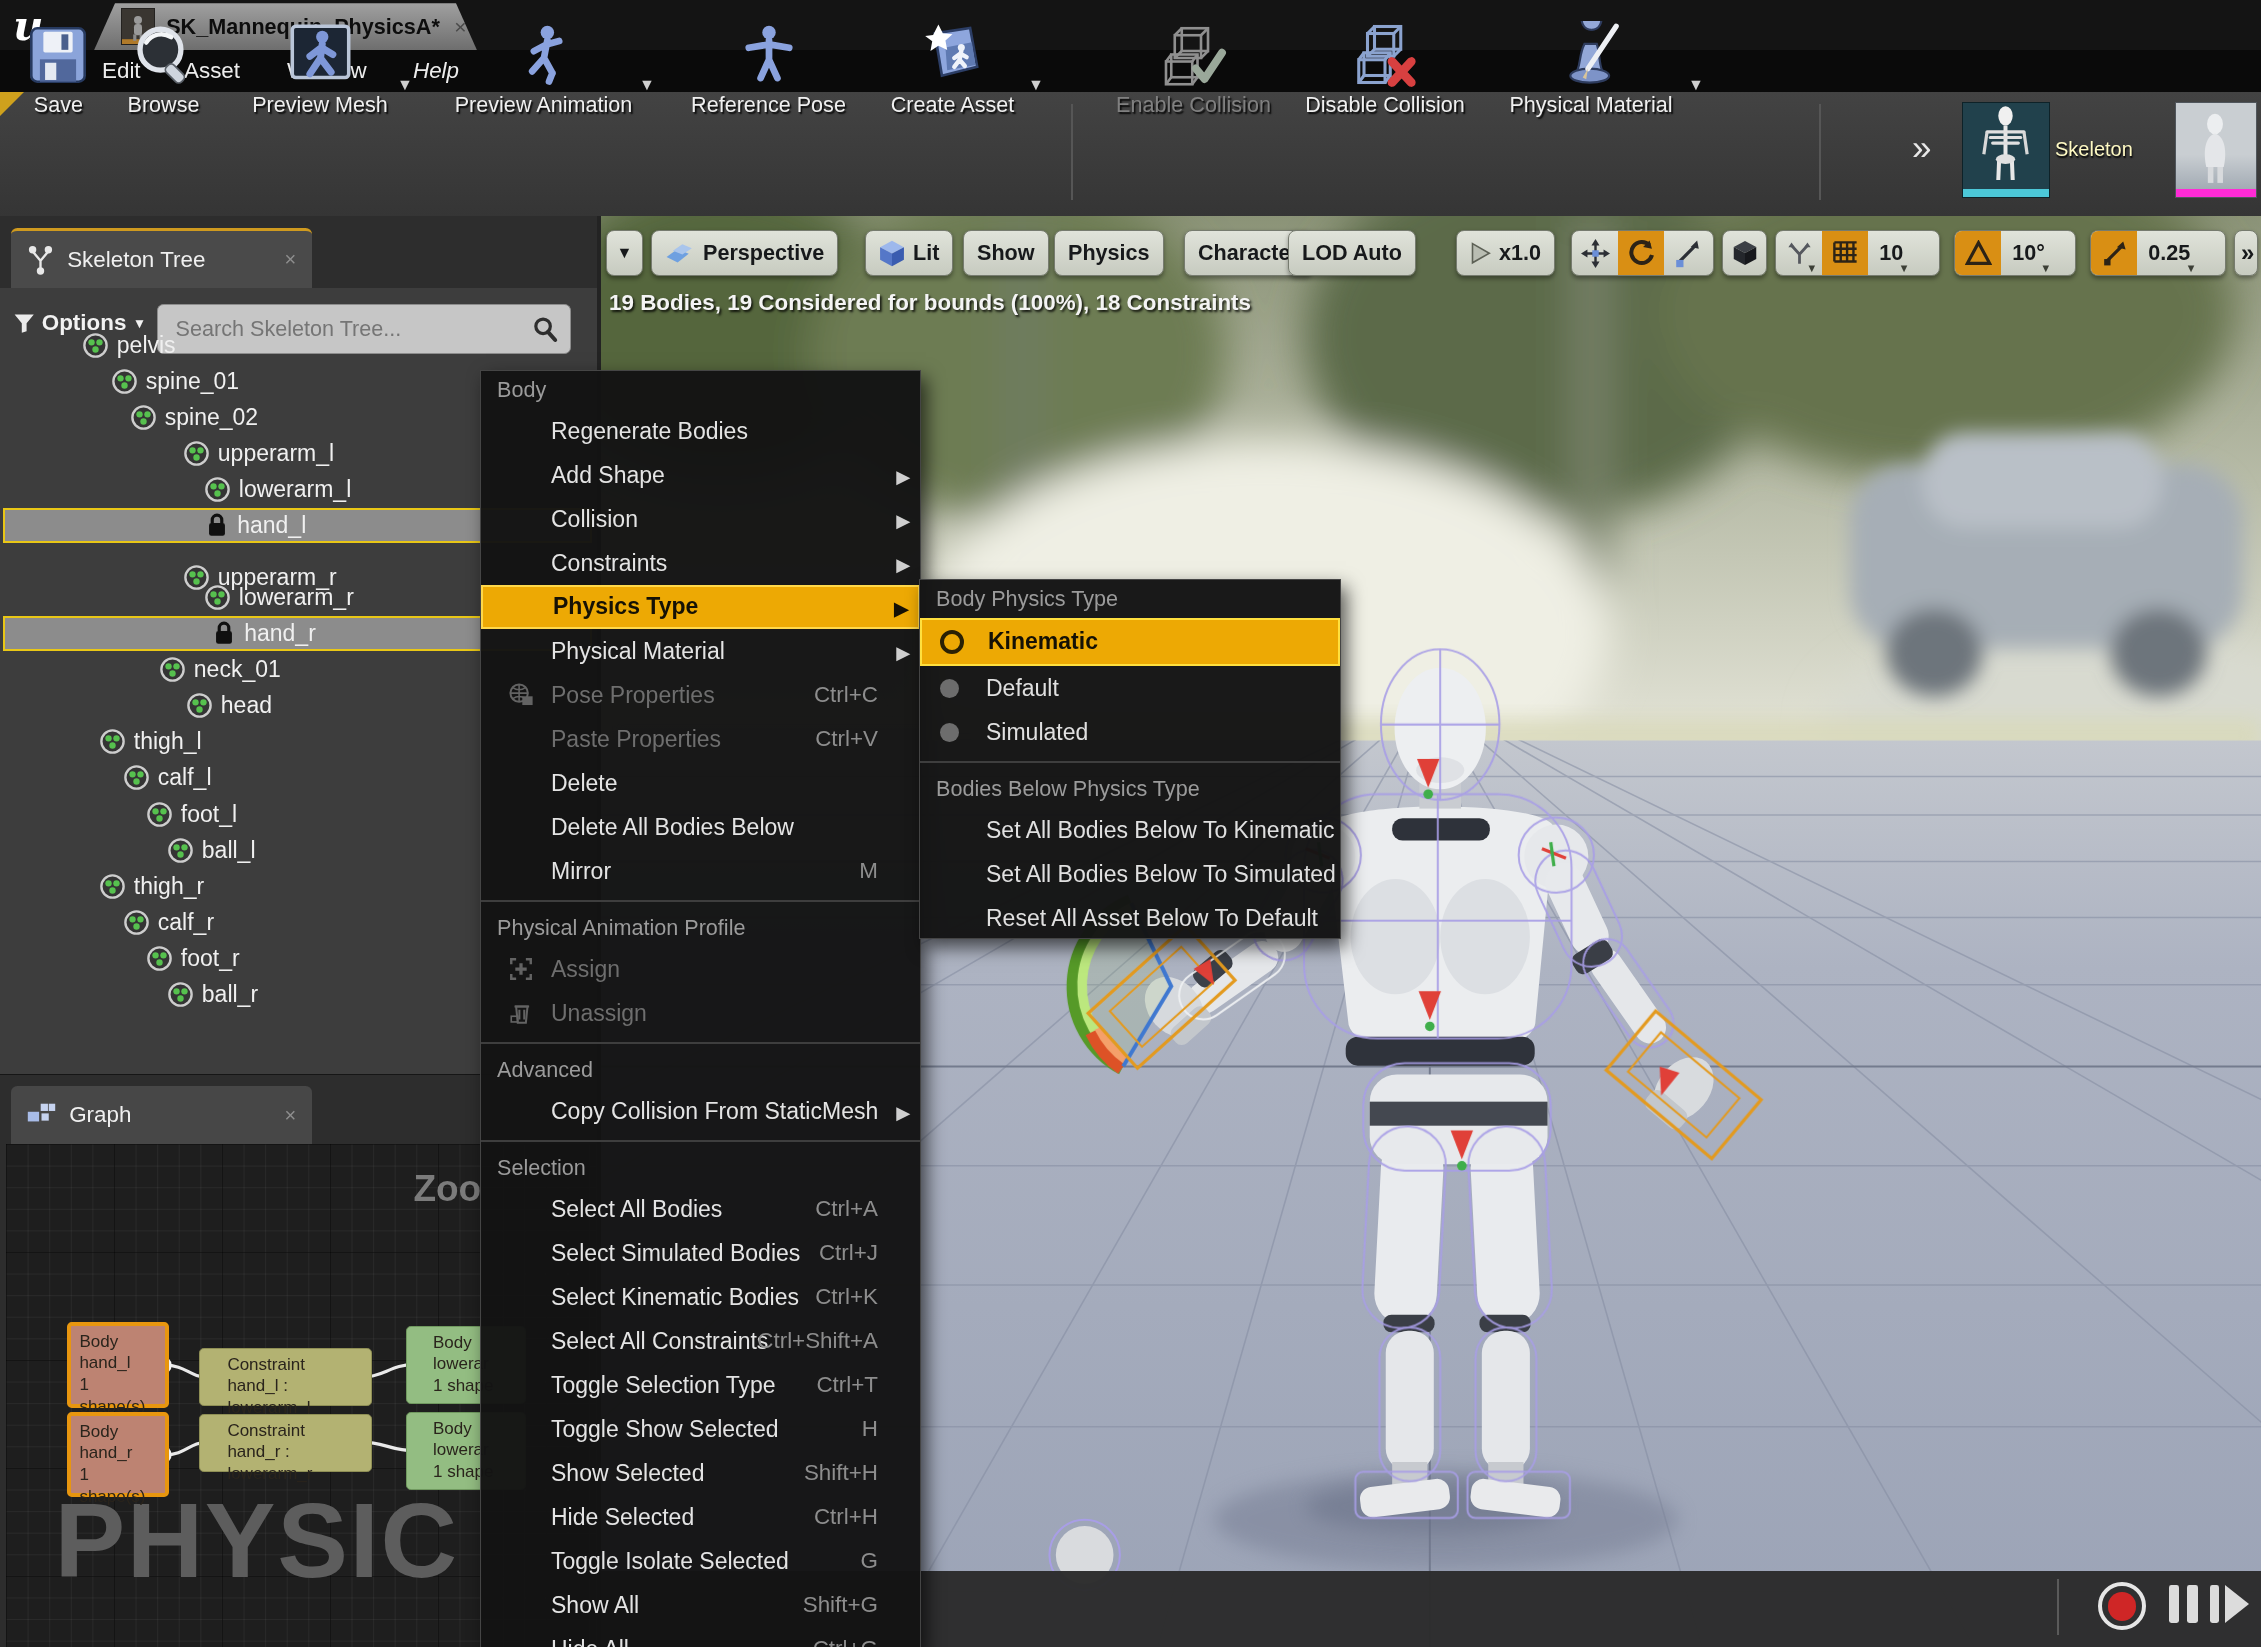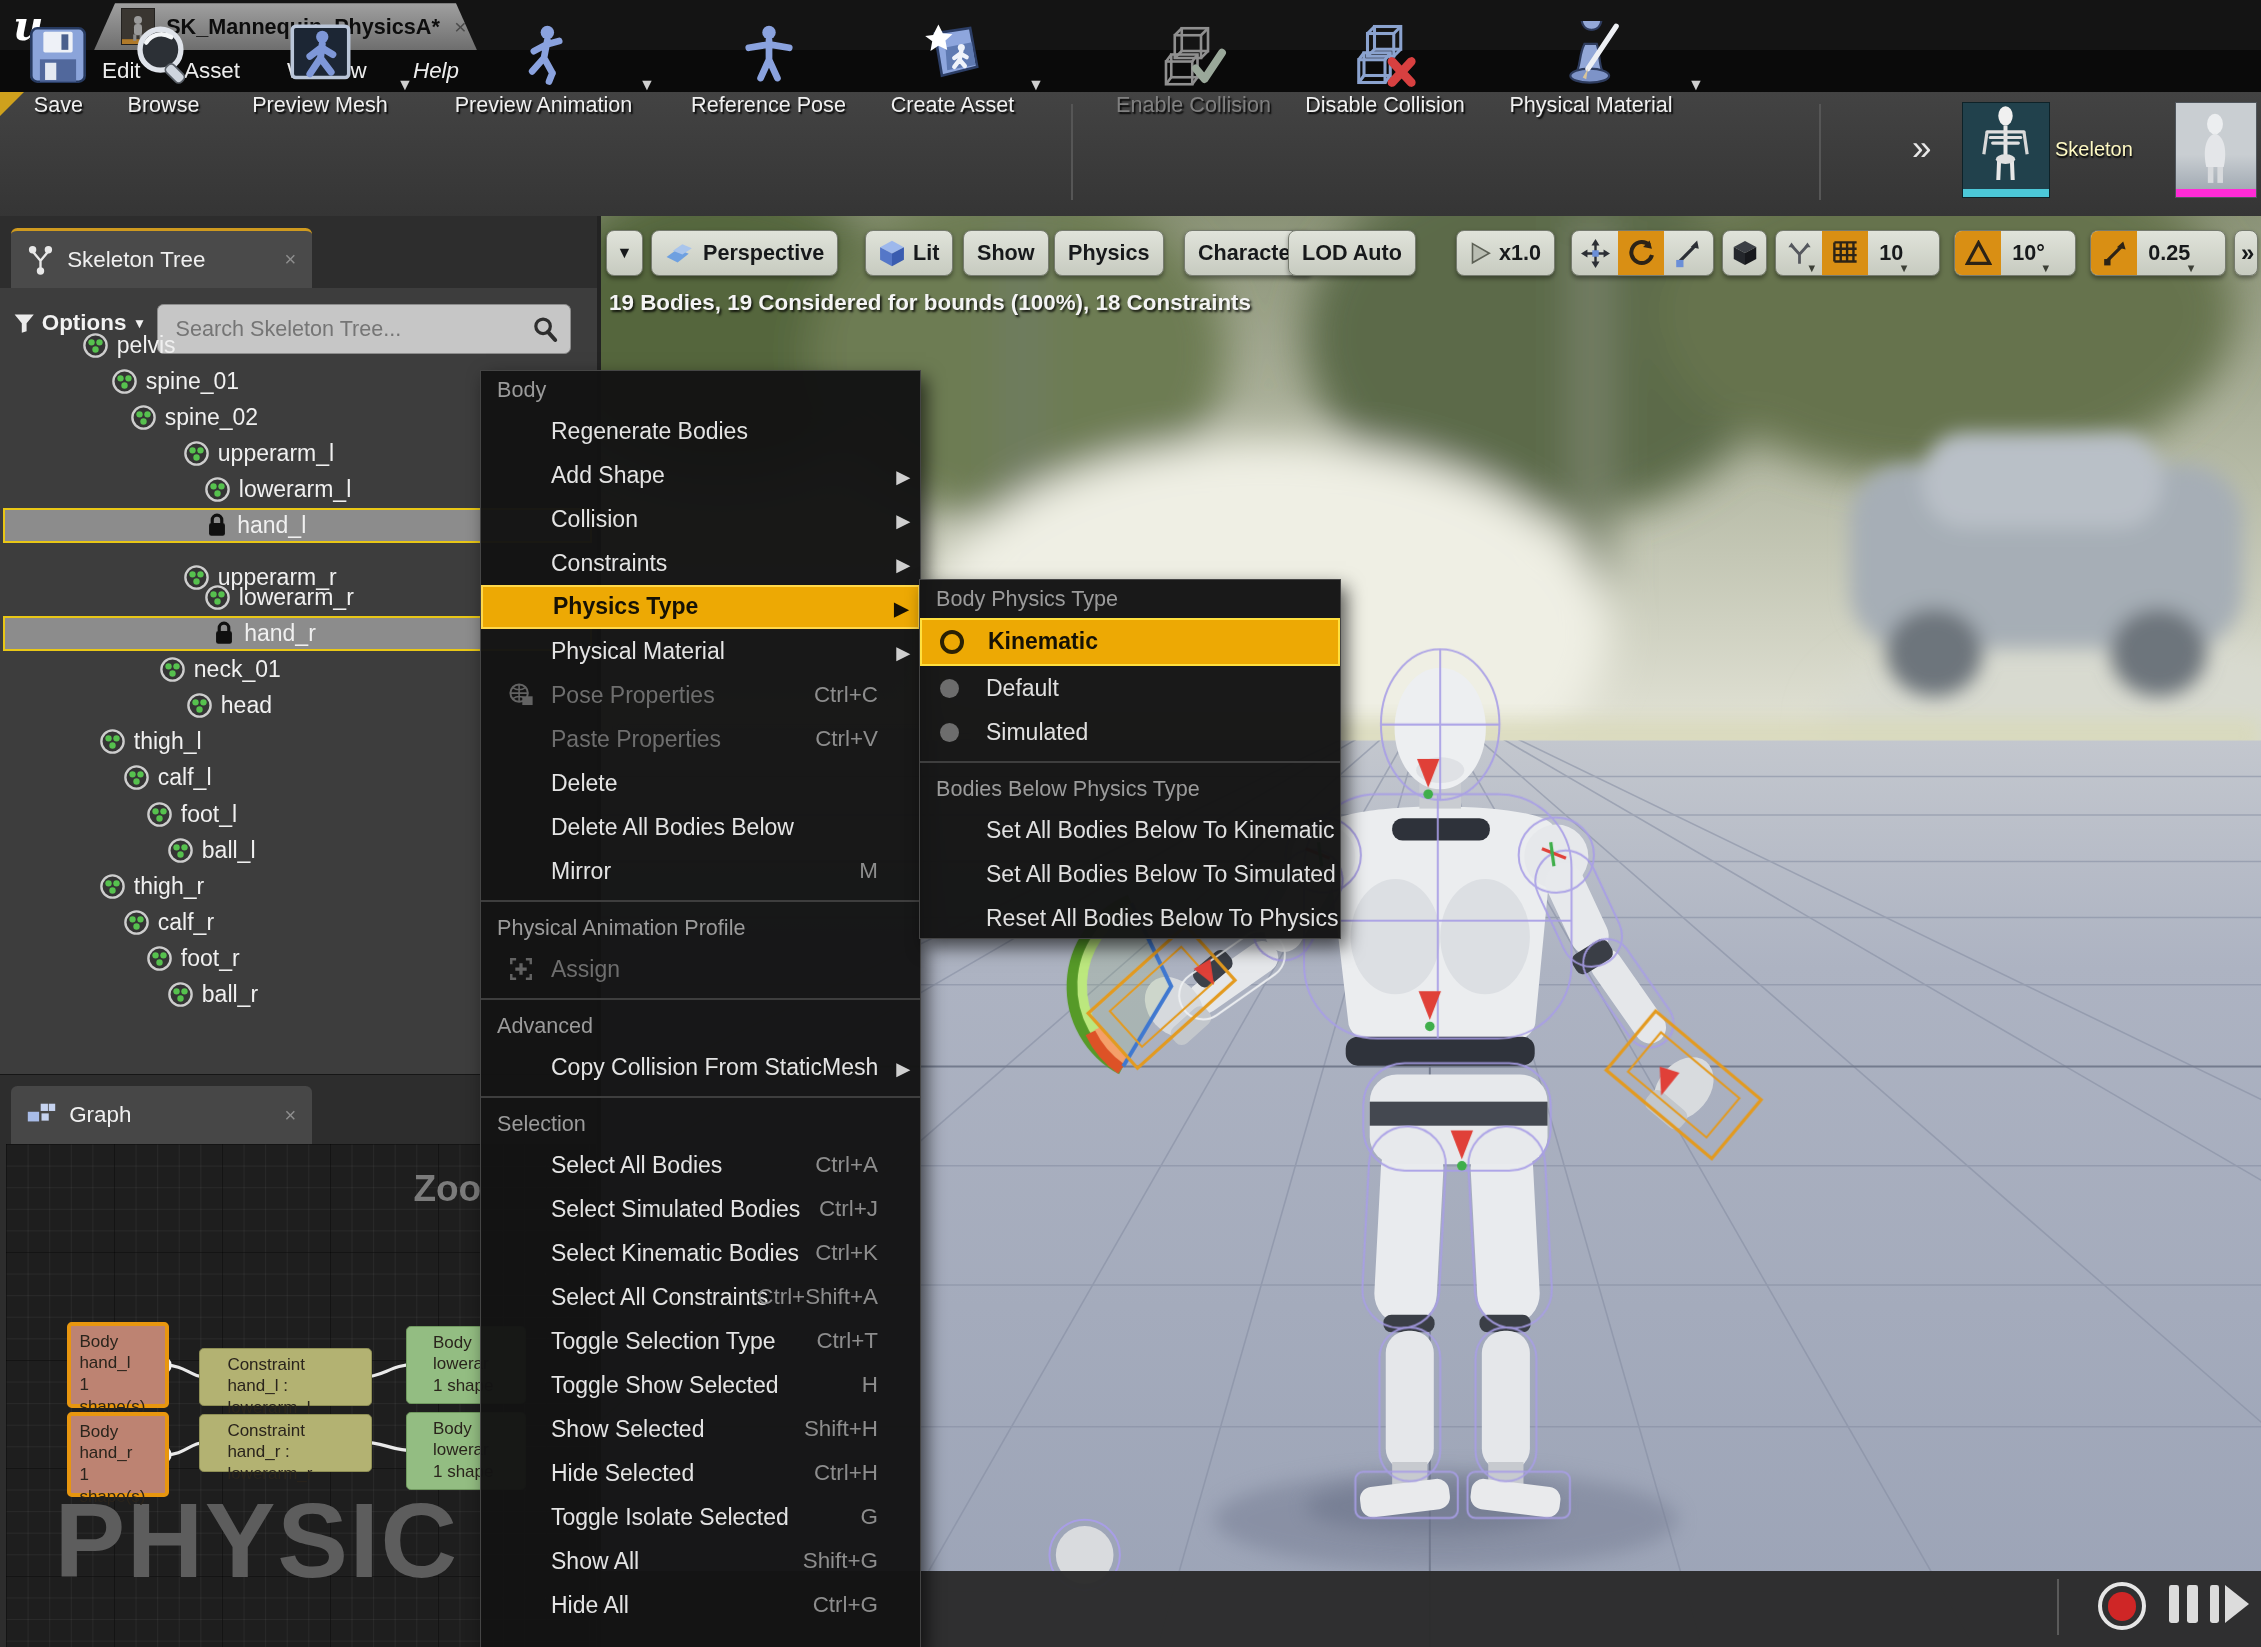--- a/index.html
+++ b/index.html
@@ -933,20 +933,27 @@
     <div class="mi"><span>Delete All Bodies Below</span></div>
     <div class="mi"><span>Mirror</span><span class="sc">M</span></div>
     <div class="msep"></div>
     <div class="mhdr">Physical Animation Profile</div>
     <div class="mi dis">
       <svg class="micon" width="26" height="26" viewBox="0 0 32 32">
         <path d="M4,10 V4 h6 M22,4 h6 v6 M28,22 v6 h-6 M10,28 H4 v-6" stroke="#777" stroke-width="3" fill="none"></path>
         <path d="M16,9 v14 M9,16 h14" stroke="#777" stroke-width="4"></path>
       </svg>
       <span>Assign</span></div>
+    <div class="mi dis">
+      <svg class="micon" width="26" height="26" viewBox="0 0 32 32">
+        <path d="M10,8 h14 l-2,20 h-10 z" fill="none" stroke="#777" stroke-width="2.5"></path>
+          <path d="M8,8 h18 M14,12 v12 M20,12 v12" stroke="#777" stroke-width="2.5"></path>
+        <rect x="4" y="20" width="8" height="7" fill="none" stroke="#777" stroke-width="2"></rect>
+      </svg>
+      <span>Unassign</span></div>
     <div class="msep"></div>
     <div class="mhdr">Advanced</div>
     <div class="mi"><span>Copy Collision From StaticMesh</span><span class="arr">▶</span></div>
     <div class="msep"></div>
     <div class="mhdr">Selection</div>
     <div class="mi"><span>Select All Bodies</span><span class="sc">Ctrl+A</span></div>
     <div class="mi"><span>Select Simulated Bodies</span><span class="sc">Ctrl+J</span></div>
     <div class="mi"><span>Select Kinematic Bodies</span><span class="sc">Ctrl+K</span></div>
     <div class="mi"><span>Select All Constraints</span><span class="sc">Ctrl+Shift+A</span></div>
     <div class="mi"><span>Toggle Selection Type</span><span class="sc">Ctrl+T</span></div>
@@ -960,17 +967,17 @@
 
   <div class="abs" id="smenu">
     <div class="mhdr">Body Physics Type</div>
     <div class="smi hl"><span class="radio on"></span><span>Kinematic</span></div>
     <div class="smi"><span class="radio off"></span><span>Default</span></div>
     <div class="smi"><span class="radio off"></span><span>Simulated</span></div>
     <div class="msep"></div>
     <div class="mhdr">Bodies Below Physics Type</div>
     <div class="smi"><span>Set All Bodies Below To Kinematic</span></div>
     <div class="smi"><span>Set All Bodies Below To Simulated</span></div>
-    <div class="smi"><span>Reset All Bodies Below To Physics</span></div>
+    <div class="smi"><span>Reset All Asset Below To Default</span></div>
   </div>
 
 </div>
 
 
 </body></html>

